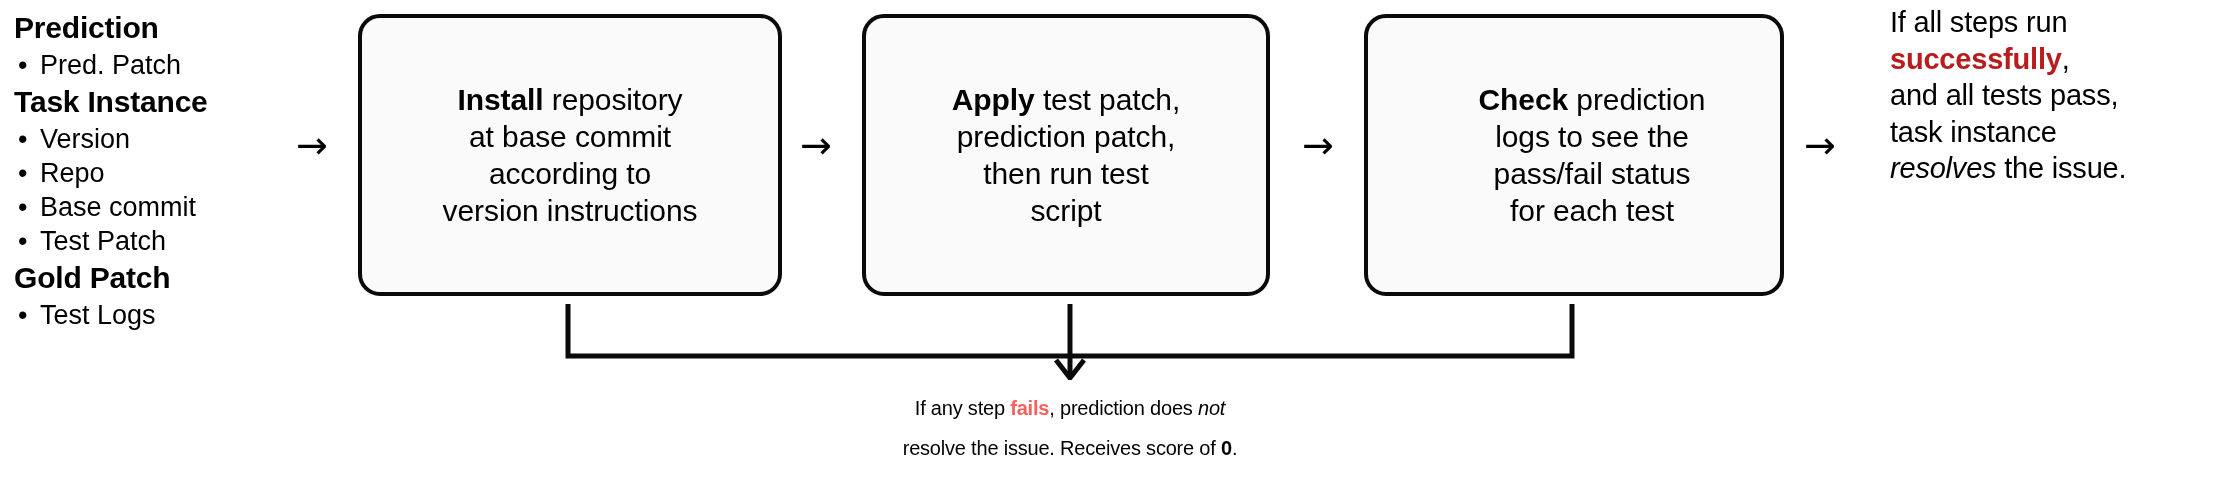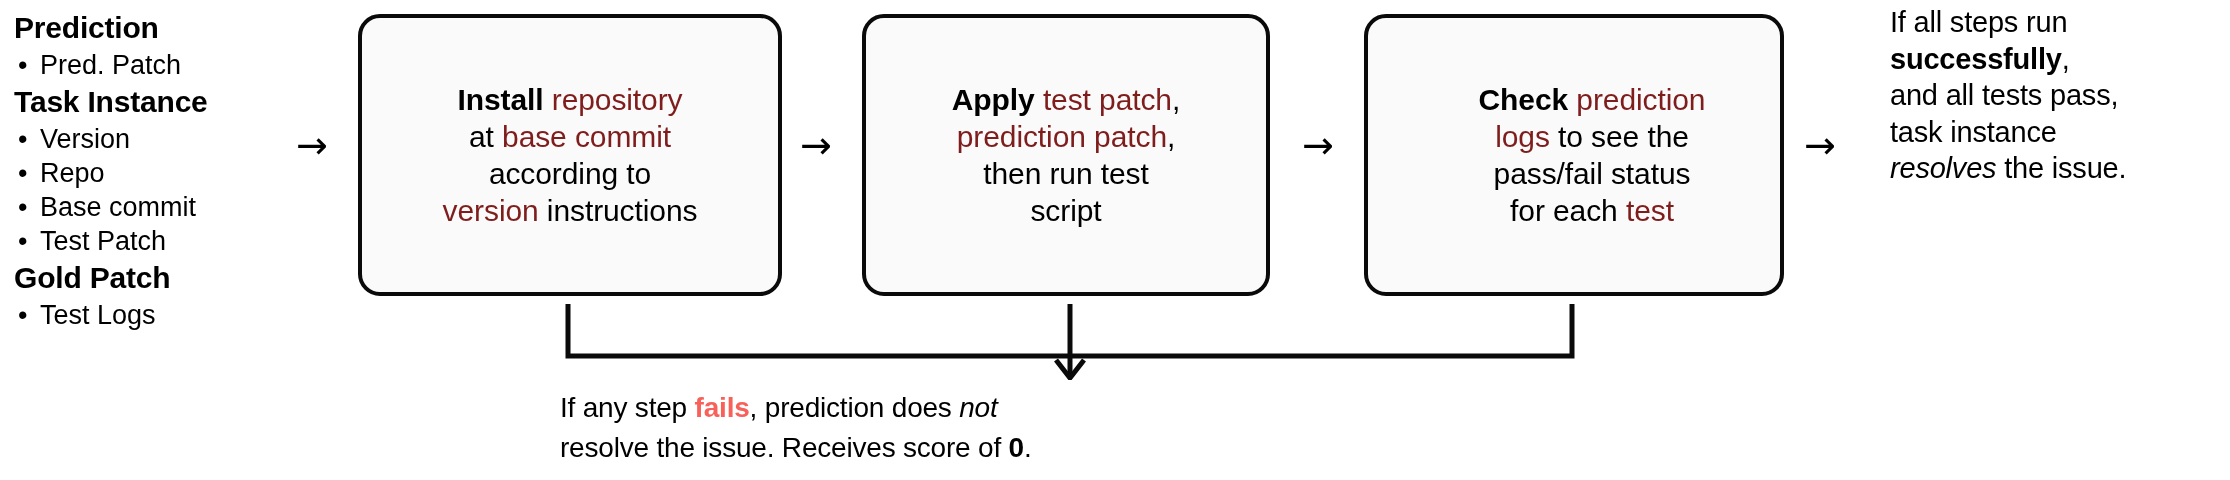--- a/index.html
+++ b/index.html
@@ -71,51 +71,52 @@
     justify-content: center;
   }
   .step-text {
     font-size: 30px;
     line-height: 37px;
     text-align: center;
     padding: 0 14px;
     letter-spacing: -0.1px;
   }
   .step-text b { font-weight: bold; }
-  .hl { color: #7f1d1d; }
+  .hl { color: #000000; }
 
   
   #outcome {
     position: absolute;
     left: 1890px;
     top: 4px;
     width: 330px;
     font-size: 29px;
     line-height: 36.5px;
     letter-spacing: -0.2px;
   }
-  #outcome .ok { color: #000000; font-weight: bold; }
+  #outcome .ok { color: #b91c1c; font-weight: bold; }
   #outcome i { }
   #outcome b { font-weight: bold; }
 
   
   #bracket {
     position: absolute;
     left: 560px;
     top: 300px;
     width: 1020px;
     height: 80px;
     pointer-events: none;
   }
   #fail-text {
     position: absolute;
     left: 560px;
     top: 388px;
     width: 1020px;
-    font-size: 28px;
+    text-align: center;
+    font-size: 20px;
     line-height: 40px;
     letter-spacing: -0.2px;
   }
   #fail-text .bad { color: #F8615A; font-weight: bold; }
   #fail-text i { font-style: italic; }
   #fail-text b { font-weight: bold; }
 </style>
 </head>
 <body>
 

